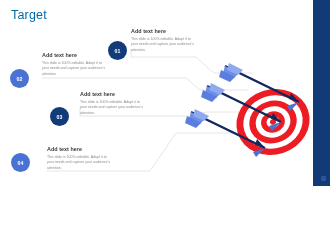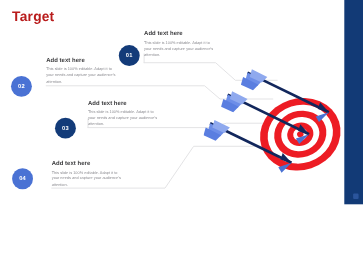--- a/index.html
+++ b/index.html
@@ -42,23 +42,23 @@
     background: #2b559c;
     border-radius: 1px;
   }
 
   
   .title {
     position: absolute;
     left: 11px;
     top: 8px;
     font-size: 12.5px;
-    color: #b91c1c;
+    color: #0369a1;
     letter-spacing: 0.2px;
-    font-weight: 700;
+    font-weight: 400;
     white-space: nowrap;
   }
 
   
   .connectors {
     position: absolute;
     left: 0; top: 0;
     width: 330px;
     height: 186px;
     pointer-events: none;

